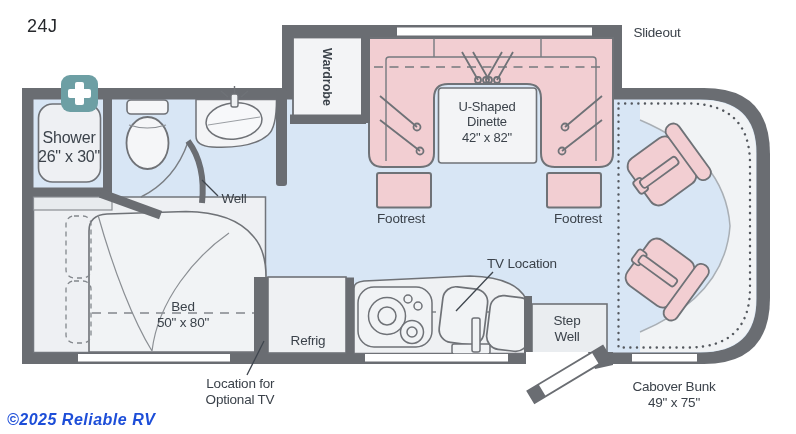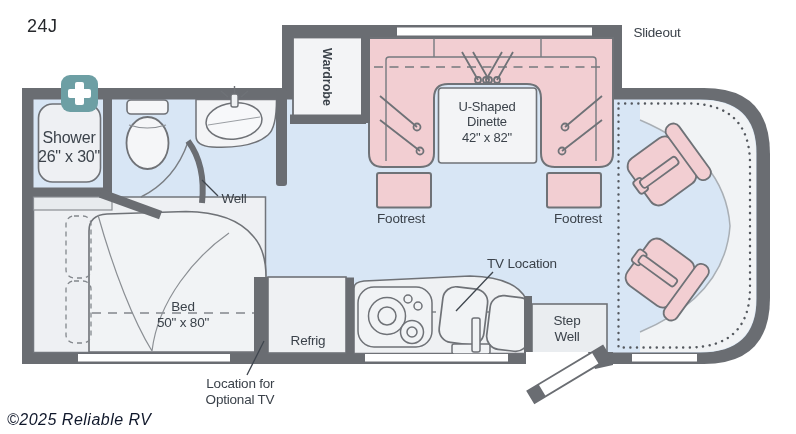--- a/index.html
+++ b/index.html
@@ -18,22 +18,22 @@
   #model-label{
     position:absolute;left:27px;top:16px;font-size:18px;font-weight:normal;
     color:#26282c;letter-spacing:0.5px;
   }
   #wardrobe-label{
     position:absolute;left:327px;top:77px;transform:translate(-50%,-50%);
     writing-mode:vertical-rl;color:#3b424a;font-weight:bold;font-size:12.5px;
     letter-spacing:0px;
   }
   #watermark{
-    position:absolute;left:7px;top:411px;font-size:16px;font-weight:normal;
-    font-style:italic;color:#0f172a;letter-spacing:0.5px;
+    position:absolute;left:7px;top:411px;font-size:16px;font-weight:bold;
+    font-style:italic;color:#1d4ed8;letter-spacing:0.5px;
   }
   #plus-icon{
     position:absolute;left:61px;top:75px;width:37px;height:37px;border-radius:9px;
     background:#6d9fa4;
   }
   #plus-icon .h,#plus-icon .v{position:absolute;background:#ffffff;border-radius:2px;}
   #plus-icon .h{left:7px;top:14px;width:23px;height:9px;}
   #plus-icon .v{left:14px;top:7px;width:9px;height:23px;}
 </style>
 </head>
@@ -183,14 +183,16 @@
   <div class="lbl" style="left:578px;top:219px;">Footrest</div>
   <div class="lbl" style="left:234px;top:199px;">Well</div>
   <div class="lbl" style="left:183px;top:280px;margin-top:35px;">Bed
 50" x 80"</div>
   <div class="lbl" style="left:308px;top:317px;margin-top:24px;">Refrig</div>
   <div class="lbl" style="left:522px;top:264px;">TV Location</div>
   <div class="lbl" style="left:567px;top:329px;">Step
 Well</div>
   <div class="lbl" style="left:240px;top:392px;text-align:right;">Location for
 Optional TV</div>
+  <div class="lbl" style="left:674px;top:395px;">Cabover Bunk
+49" x 75"</div>
   <div id="watermark">©2025 Reliable RV</div>
 </div>
 
 </body></html>

